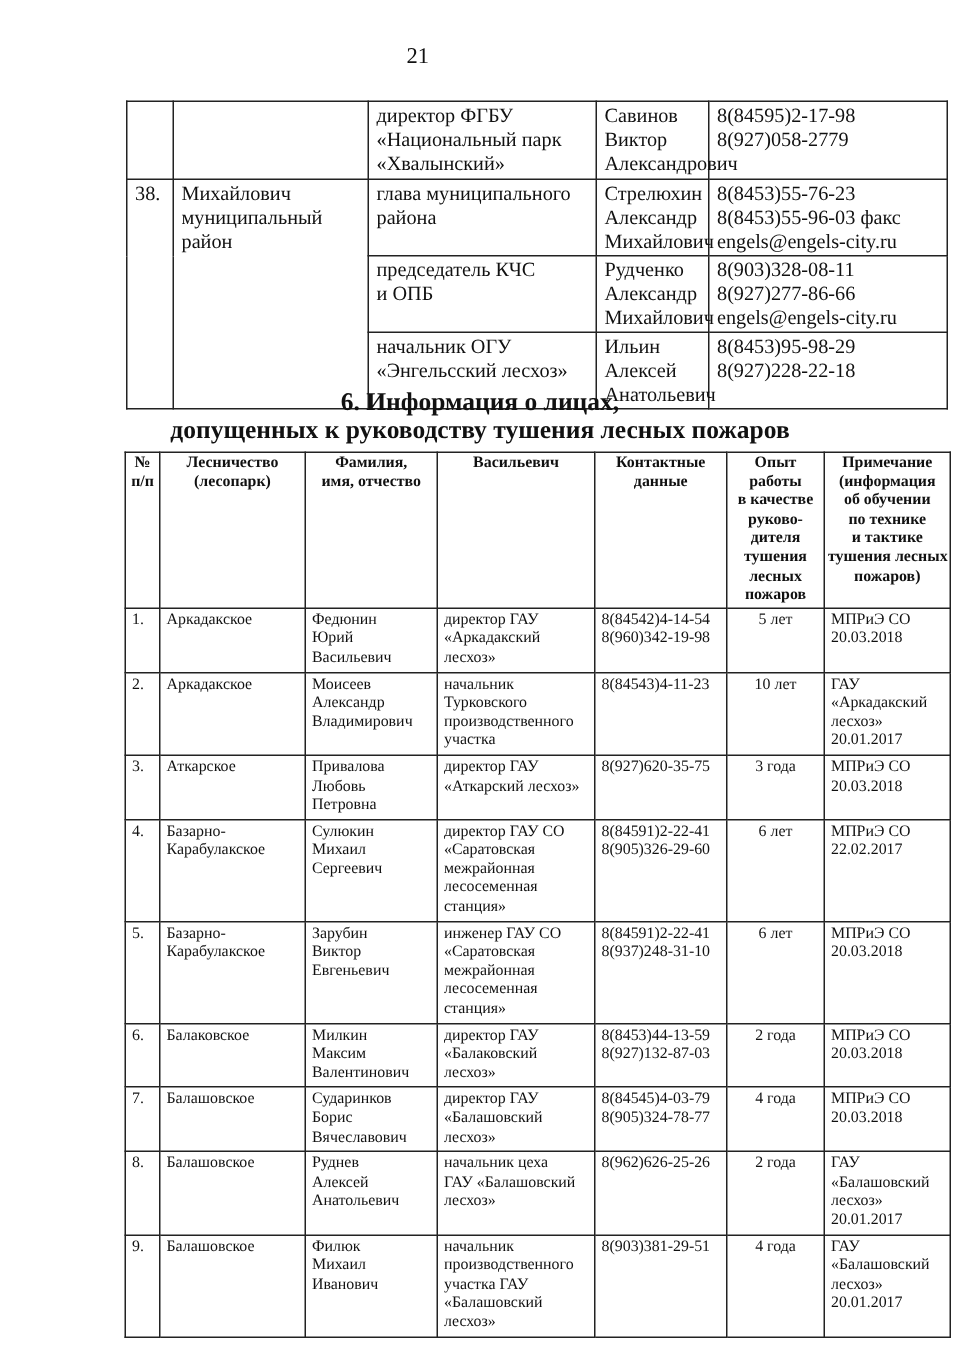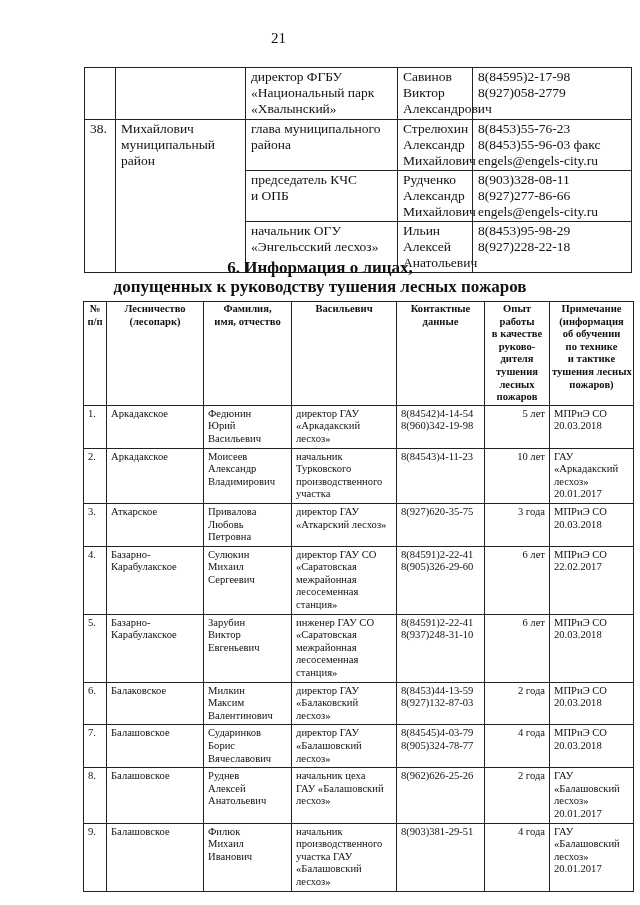--- a/index.html
+++ b/index.html
@@ -6,21 +6,21 @@
   body { width: 640px; height: 905px; position: relative; overflow: hidden;
          font-family: "Liberation Serif", serif; color: #111; }
   .page-num { position: absolute; top: 30px; left: 0; width: 557px; text-align: center; font-size: 15px; }
   table { border-collapse: collapse; position: absolute; table-layout: fixed; }
   td, th { border: 1px solid #222; vertical-align: top; padding: 1px 4px; }
   #t1 { left: 84px; top: 67px; width: 547px; font-size: 13.5px; line-height: 16px; }
   #t1 td { padding: 1px 5px; }
   #t2 { left: 83px; top: 301px; width: 550px; font-size: 10.6px; line-height: 12.6px; }
   #t2 th { font-weight: bold; text-align: center; padding: 1px 2px; }
   #t2 td { padding: 2px 4px; }
-  #t2 td.c { text-align: right; }
+  #t2 td.c { text-align: center; }
   .ln { display: block; white-space: nowrap; }
   .section-title { position: absolute; top: 258px; left: 0; width: 640px; text-align: center;
                    font-weight: bold; font-size: 17px; line-height: 19px; }
 </style>
 </head>
 <body>
 
 <div class="page-num">21</div>
 
 <table id="t1">

